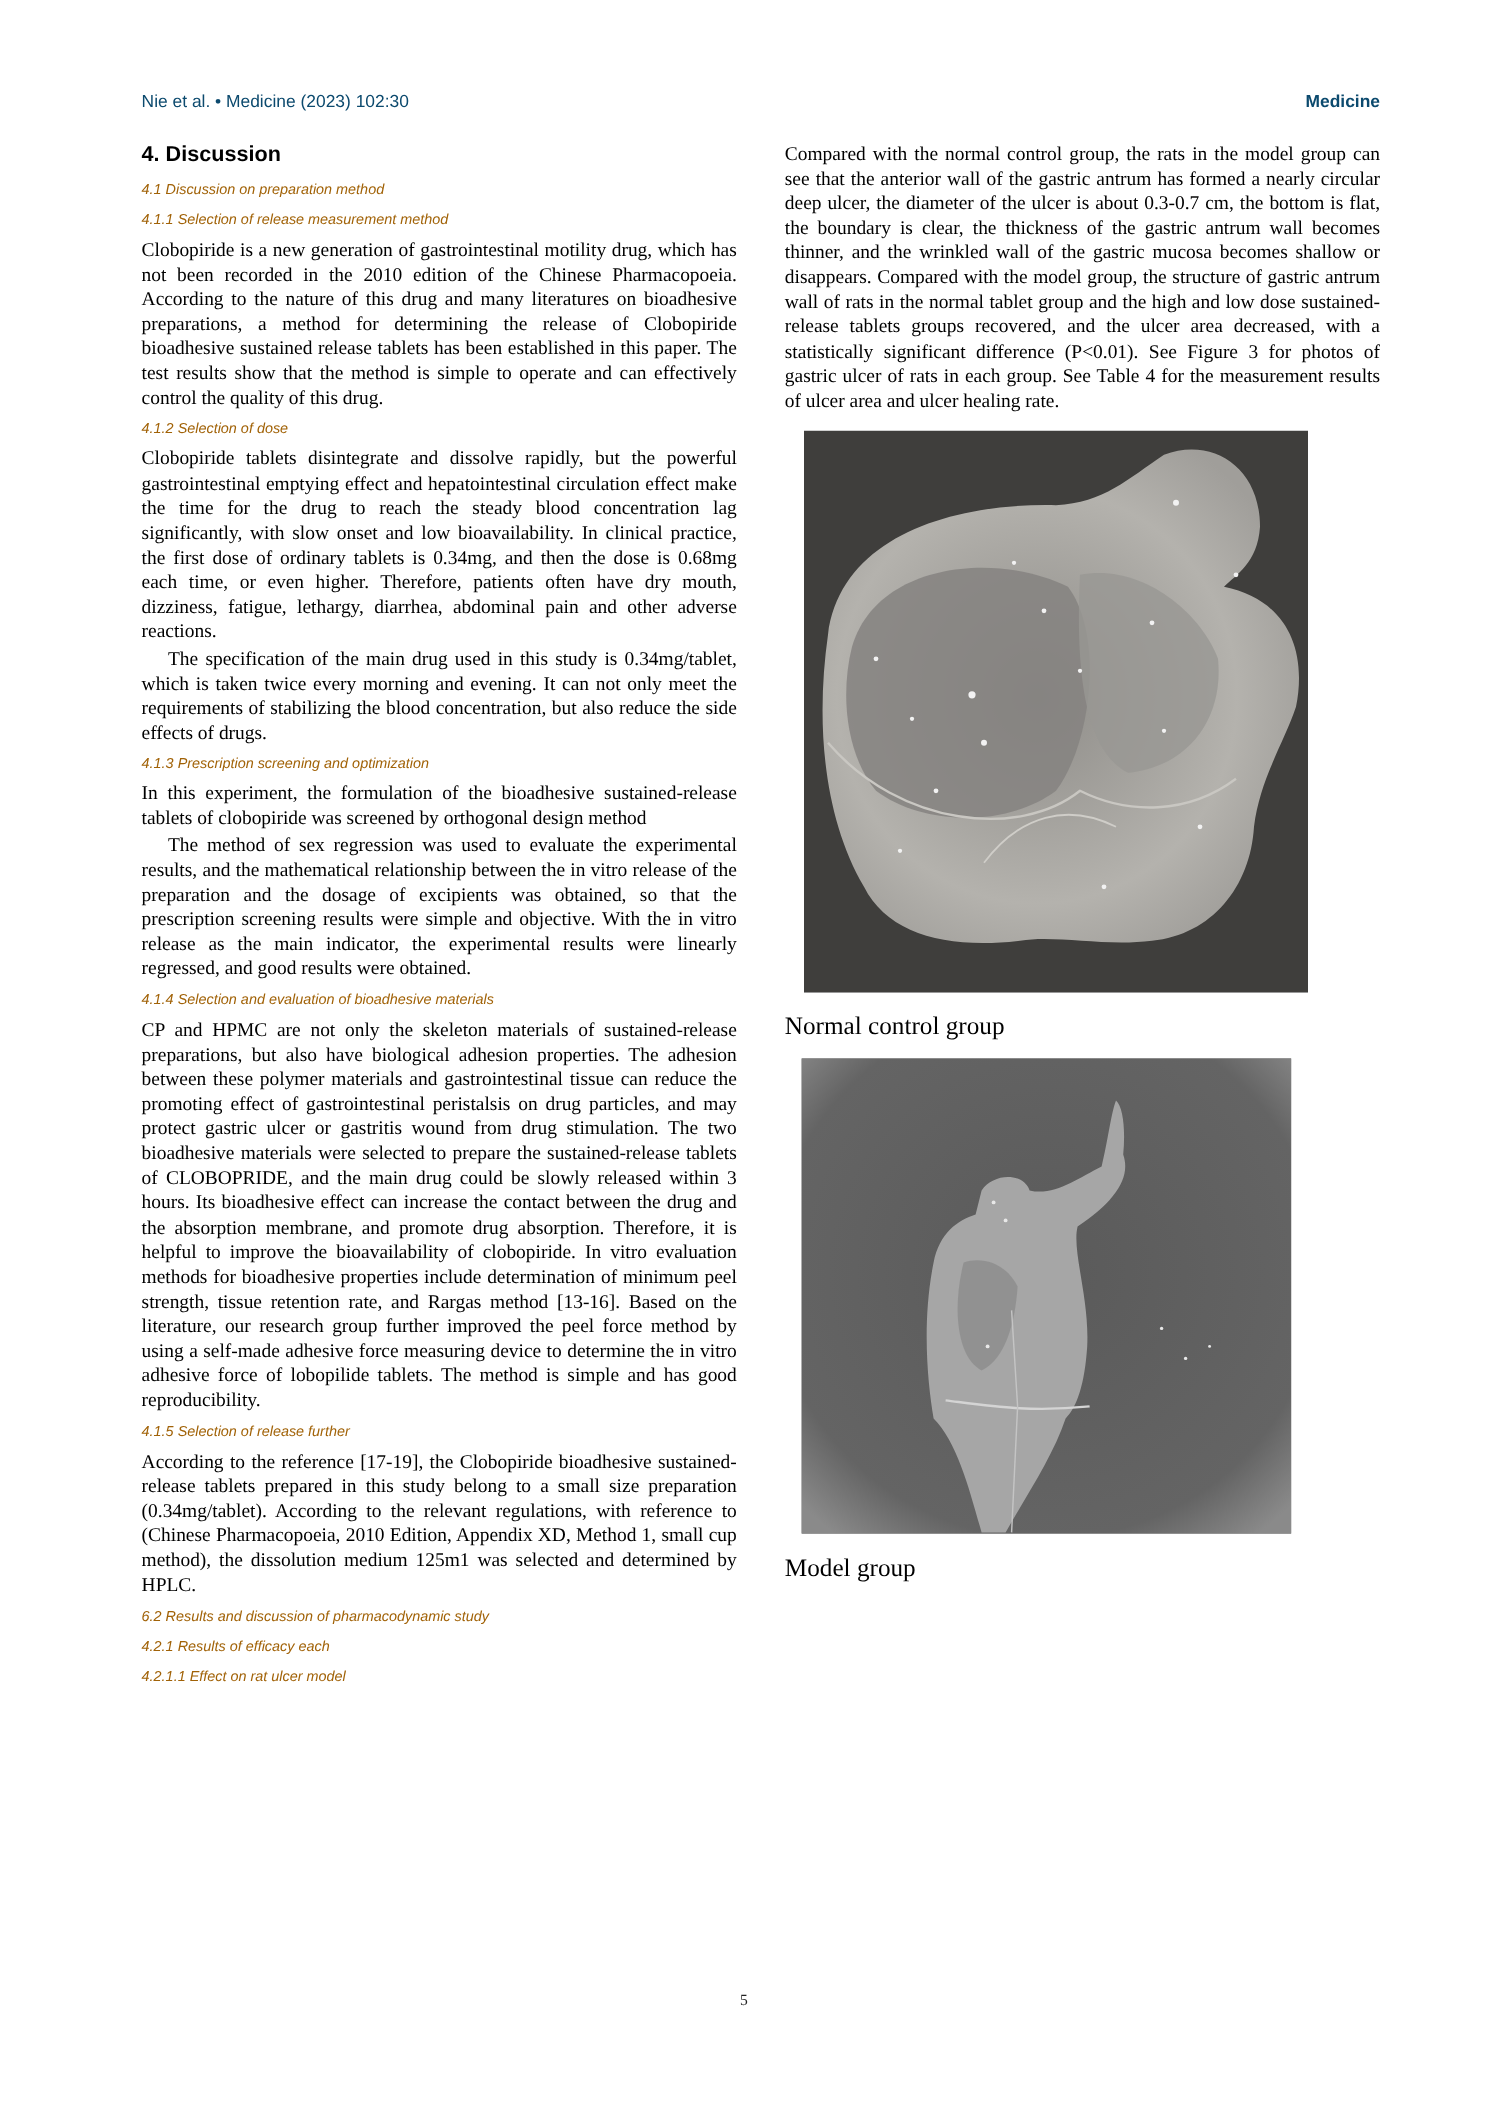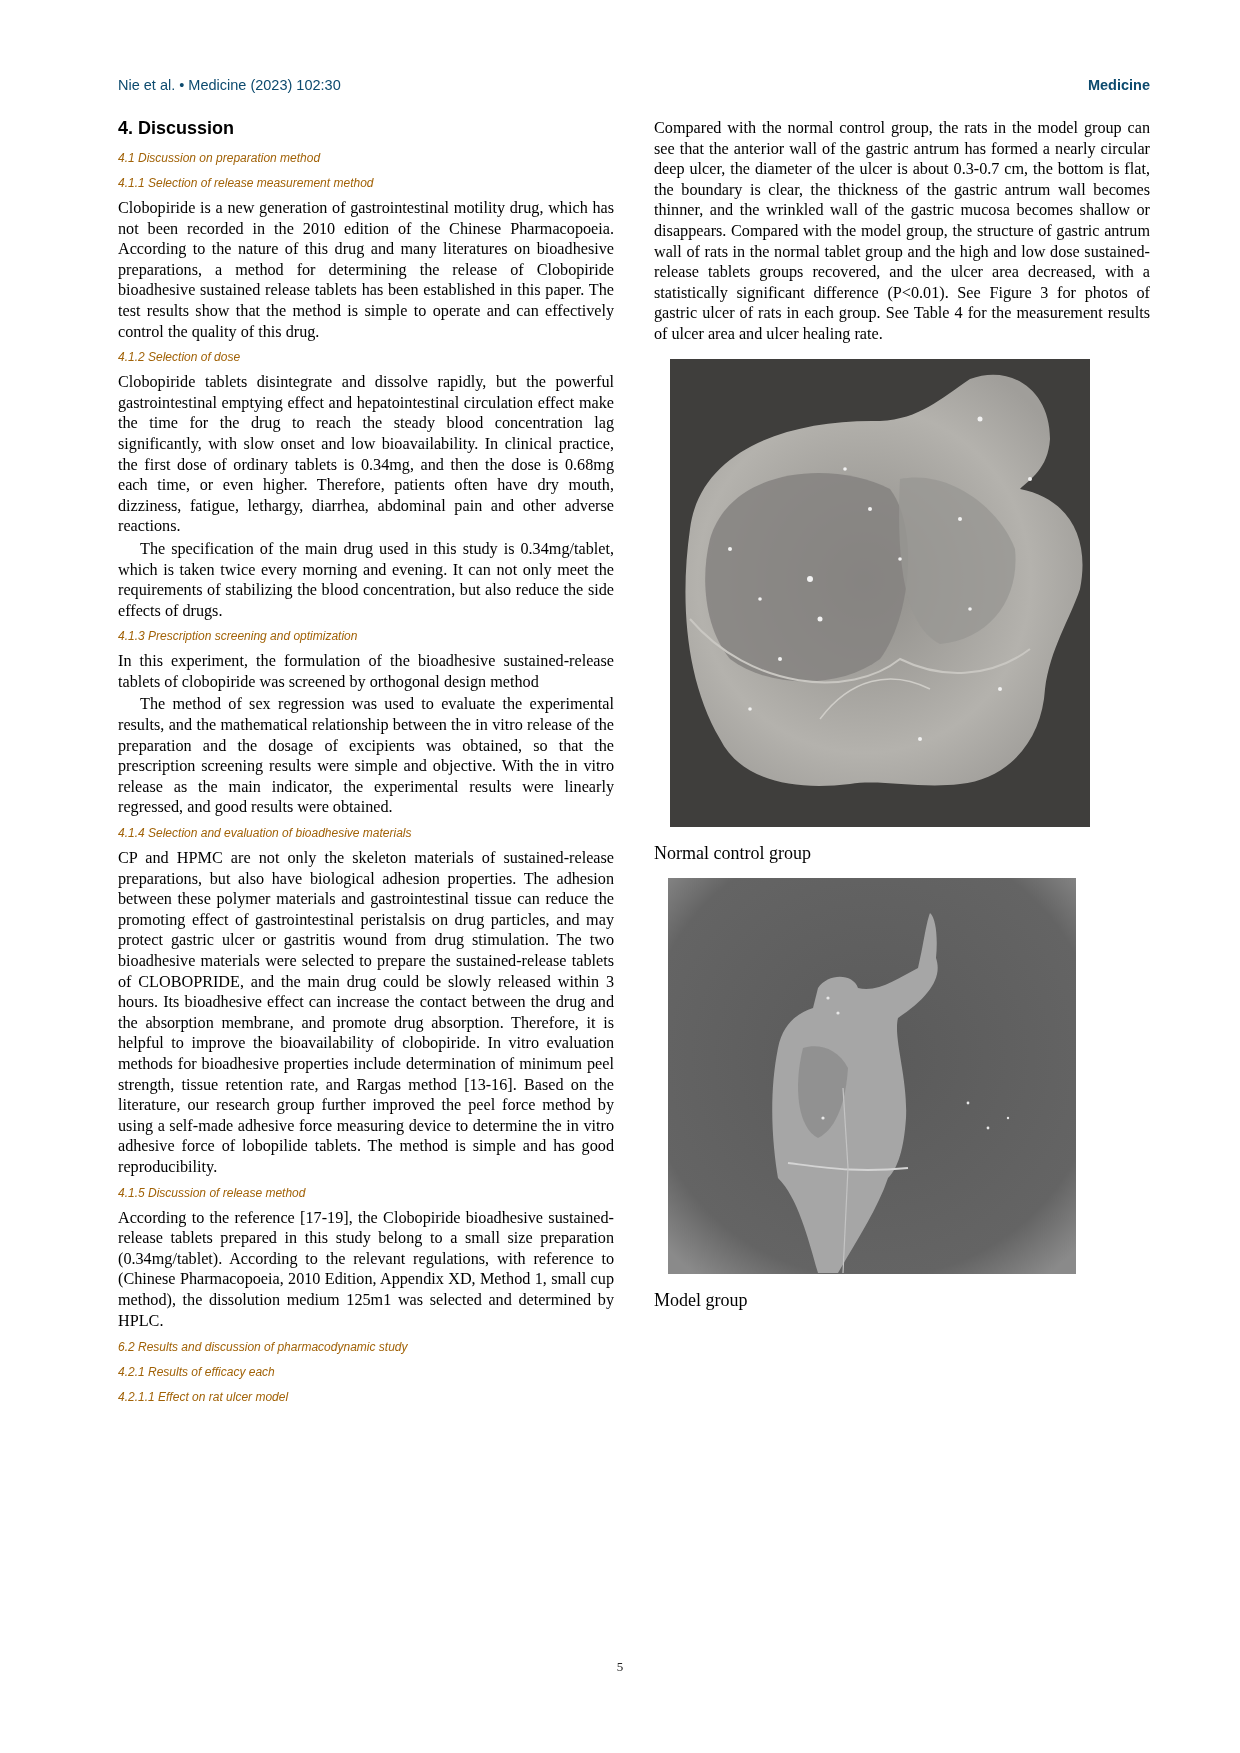--- a/index.html
+++ b/index.html
@@ -12,21 +12,21 @@
   .col-left { left: 118px; width: 496px; }
   .col-right { left: 654px; width: 496px; top: 118px; }
   .sec-title { font-family: "Liberation Sans", sans-serif; font-weight: bold; font-size: 18px; margin: 2px 0 9px 0; }
   .sub { font-family: "Liberation Sans", sans-serif; font-style: italic; font-size: 12px; line-height: 20px; margin: 2px 0 5px 0; color: #a16207; }
   .body { font-family: "Liberation Serif", serif; font-size: 16.2px; line-height: 20.6px; text-align: justify; margin: 0 0 5px 0; }
   .body.indent { text-indent: 22px; margin-top: -3px; font-family: Liberation Serif, serif; }
   .figure { margin: 14px 0 0 0; }
   .photo { display: block; position: relative; overflow: hidden; }
   .photo-normal { width: 420px; height: 468px; margin-left: 16px; margin-top: 14px; background: #3b3a39; }
   .photo-model { width: 408px; height: 396px; margin-left: 14px; margin-top: 12px; background: #5c5c5c; }
-  .caption { font-family: "Liberation Serif", serif; font-size: 18px; margin-top: 16px; }
+  .caption { font-family: "Liberation Serif", serif; font-size: 21px; margin-top: 16px; }
   .page-num { position: absolute; top: 1659px; left: 0; width: 1240px; text-align: center;
     font-family: "Liberation Serif", serif; font-size: 13px; color: #222; }
 </style>
 </head>
 <body>
 
 <div class="running-head">
   <span class="left">Nie et al. • Medicine (2023) 102:30</span>
   <span class="right">Medicine</span>
 </div>
@@ -37,21 +37,21 @@
   <div class="sub">4.1.1 Selection of release measurement method</div>
   <p class="body">Clobopiride is a new generation of gastrointestinal motility drug, which has not been recorded in the 2010 edition of the Chinese Pharmacopoeia. According to the nature of this drug and many literatures on bioadhesive preparations, a method for determining the release of Clobopiride bioadhesive sustained release tablets has been established in this paper. The test results show that the method is simple to operate and can effectively control the quality of this drug.</p>
   <div class="sub">4.1.2 Selection of dose</div>
   <p class="body">Clobopiride tablets disintegrate and dissolve rapidly, but the powerful gastrointestinal emptying effect and hepatointestinal circulation effect make the time for the drug to reach the steady blood concentration lag significantly, with slow onset and low bioavailability. In clinical practice, the first dose of ordinary tablets is 0.34mg, and then the dose is 0.68mg each time, or even higher. Therefore, patients often have dry mouth, dizziness, fatigue, lethargy, diarrhea, abdominal pain and other adverse reactions.</p>
   <p class="body indent">The specification of the main drug used in this study is 0.34mg/tablet, which is taken twice every morning and evening. It can not only meet the requirements of stabilizing the blood concentration, but also reduce the side effects of drugs.</p>
   <div class="sub">4.1.3 Prescription screening and optimization</div>
   <p class="body">In this experiment, the formulation of the bioadhesive sustained-release tablets of clobopiride was screened by orthogonal design method</p>
   <p class="body indent">The method of sex regression was used to evaluate the experimental results, and the mathematical relationship between the in vitro release of the preparation and the dosage of excipients was obtained, so that the prescription screening results were simple and objective. With the in vitro release as the main indicator, the experimental results were linearly regressed, and good results were obtained.</p>
   <div class="sub">4.1.4 Selection and evaluation of bioadhesive materials</div>
   <p class="body">CP and HPMC are not only the skeleton materials of sustained-release preparations, but also have biological adhesion properties. The adhesion between these polymer materials and gastrointestinal tissue can reduce the promoting effect of gastrointestinal peristalsis on drug particles, and may protect gastric ulcer or gastritis wound from drug stimulation. The two bioadhesive materials were selected to prepare the sustained-release tablets of CLOBOPRIDE, and the main drug could be slowly released within 3 hours. Its bioadhesive effect can increase the contact between the drug and the absorption membrane, and promote drug absorption. Therefore, it is helpful to improve the bioavailability of clobopiride. In vitro evaluation methods for bioadhesive properties include determination of minimum peel strength, tissue retention rate, and Rargas method [13-16]. Based on the literature, our research group further improved the peel force method by using a self-made adhesive force measuring device to determine the in vitro adhesive force of lobopilide tablets. The method is simple and has good reproducibility.</p>
-  <div class="sub">4.1.5 Discussion of release method</div>
+  <div class="sub">4.1.5 Selection of release further</div>
   <p class="body">According to the reference [17-19], the Clobopiride bioadhesive sustained-release tablets prepared in this study belong to a small size preparation (0.34mg/tablet). According to the relevant regulations, with reference to (Chinese Pharmacopoeia, 2010 Edition, Appendix XD, Method 1, small cup method), the dissolution medium 125m1 was selected and determined by HPLC.</p>
   <div class="sub" style="margin-top:6px">6.2 Results and discussion of pharmacodynamic study</div>
   <div class="sub">4.2.1 Results of efficacy each</div>
   <div class="sub">4.2.1.1 Effect on rat ulcer model</div>
 </div>
 
 <div class="col col-right">
   <p class="body">Compared with the normal control group, the rats in the model group can see that the anterior wall of the gastric antrum has formed a nearly circular deep ulcer, the diameter of the ulcer is about 0.3-0.7 cm, the bottom is flat, the boundary is clear, the thickness of the gastric antrum wall becomes thinner, and the wrinkled wall of the gastric mucosa becomes shallow or disappears. Compared with the model group, the structure of gastric antrum wall of rats in the normal tablet group and the high and low dose sustained-release tablets groups recovered, and the ulcer area decreased, with a statistically significant difference (P&lt;0.01). See Figure 3 for photos of gastric ulcer of rats in each group. See Table 4 for the measurement results of ulcer area and ulcer healing rate.</p>
 
   <div class="figure">

